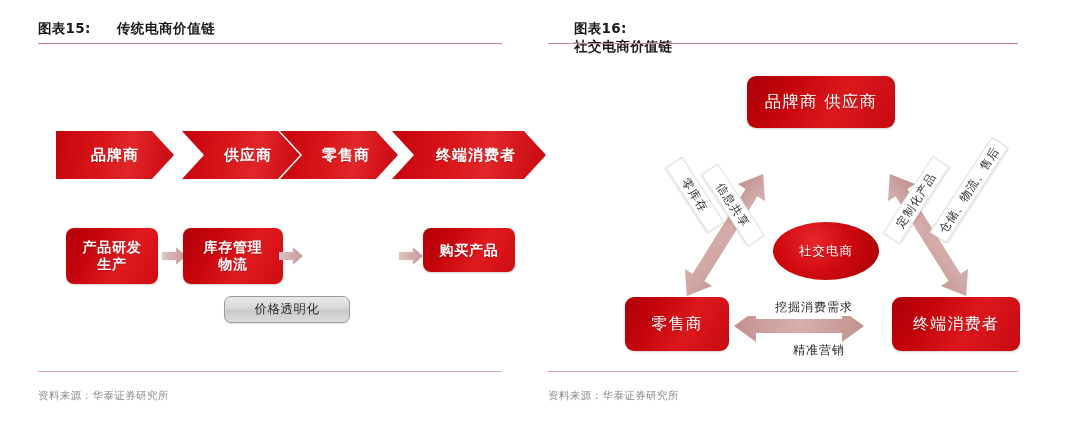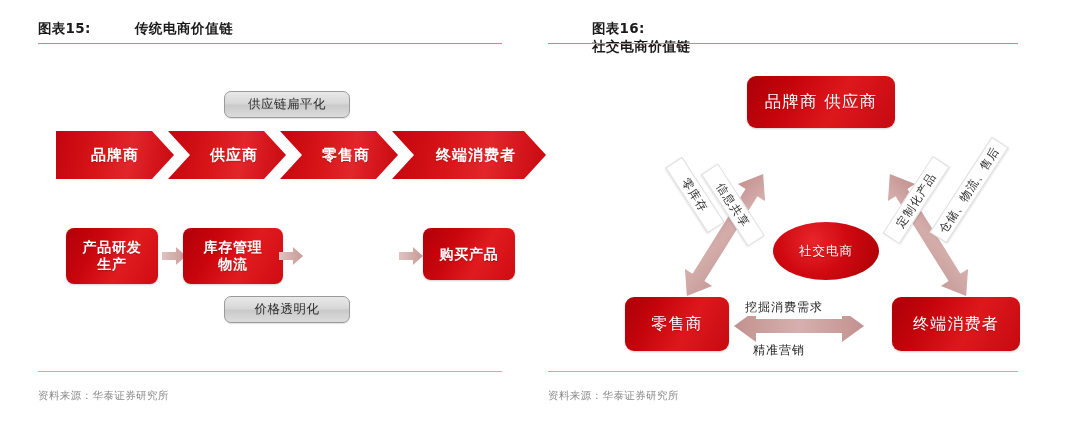--- a/index.html
+++ b/index.html
@@ -23,21 +23,21 @@
     white-space: nowrap;
   }
   .fig-num {
     font-family: "DejaVu Sans", sans-serif;
     font-weight: 700; font-size: 13.5px; color: #1a1a1a;
     letter-spacing: .3px;
   }
   .fig-title {
     font-family: "DejaVu Sans", sans-serif;
     font-weight: 700; font-size: 13.5px; color: #1a1a1a;
-    margin-left: 44px; letter-spacing: .6px;
+    margin-left: 26px; letter-spacing: .6px;
   }
   .head-rule {
     position: absolute; left: 38px; top: 43px;
     width: 464px; height: 1px; background: #c8868c;
   }
   .foot-rule {
     position: absolute; left: 38px; top: 371px;
     width: 464px; height: 1px; background: #d3a3a8;
   }
   .source {
@@ -90,21 +90,21 @@
     border-radius: 8px;
     color: #fff; font-weight: 700; font-size: 14px;
     letter-spacing: .8px; font-family: "DejaVu Sans", sans-serif;
     background: linear-gradient(118deg,#b10009 0%,#c8050c 30%,#e01b20 62%,#cf0c12 100%);
     box-shadow: 0 1px 2px rgba(0,0,0,.18);
     text-shadow: 0 1px 1px rgba(0,0,0,.2);
   }
   #box-rd   { left: 66px;  top: 228px; width: 92px;  height: 56px; }
   #box-inv  { left: 183px; top: 228px; width: 100px;  height: 56px; }
   #box-mkt  { left: 303px; top: 228px; width: 92px;  height: 56px; }
-  #box-buy  { left: 423px; top: 228px; width: 92px;  height: 52px; }
+  #box-buy  { left: 423px; top: 228px; width: 92px;  height: 44px; }
 
   .flat-arrow {
     position: absolute; top: 247px; width: 24px; height: 18px;
     background: linear-gradient(90deg,#dfc3c1,#c79a98);
     clip-path: polygon(0 28%, 58% 28%, 58% 0, 100% 50%, 58% 100%, 58% 72%, 0 72%);
   }
   #arr-1 { left: 162px; }
   #arr-2 { left: 279px; }
   #arr-3 { left: 399px; }
 
@@ -152,47 +152,46 @@
   #plate-custom { left: 330px; top: 190px; width: 92px; height: 20px;
                   transform: rotate(-57deg); }
   #plate-wh     { left: 372px; top: 180px; width: 114px; height: 20px;
                   transform: rotate(-57deg); }
 
   .h-label {
     position: absolute;
     background: #fff;
     font-size: 12px; color: #1f1f1f; letter-spacing: 1px;
     font-family: "DejaVu Sans", sans-serif; white-space: nowrap;
-    text-align: left;
+    text-align: right;
   }
   #lab-dig { left: 205px; top: 299px; width: 108px; }
   #lab-mkt { left: 213px; top: 342px; width: 92px; }
 
   .arrow-svg { position: absolute; left: 0; top: 0; width: 540px; height: 427px; }
 </style>
 </head>
 <body>
 
 <div class="page">
 
   <div class="panel panel-left">
 
     <div class="fig-head">
       <span class="fig-num">图表15:</span>
       <span class="fig-title">传统电商价值链</span>
     </div>
     <div class="head-rule"></div>
 
-    <div class="gray-pill" id="pill-flat">供应链扁平化</div>
 
     <div class="chev-row">
       <div class="chev first" style="left:0px;   width:118px;">
         <span>品牌商</span>
       </div>
-      <div class="chev mid" style="left:112px; width:118px;">
+      <div class="chev mid" style="left:126px; width:118px;">
         <span>供应商</span>
       </div>
       <div class="chev mid" style="left:224px; width:118px;">
         <span>零售商</span>
       </div>
       <div class="chev mid" style="left:336px; width:154px;">
         <span>终端消费者</span>
       </div>
     </div>
 

